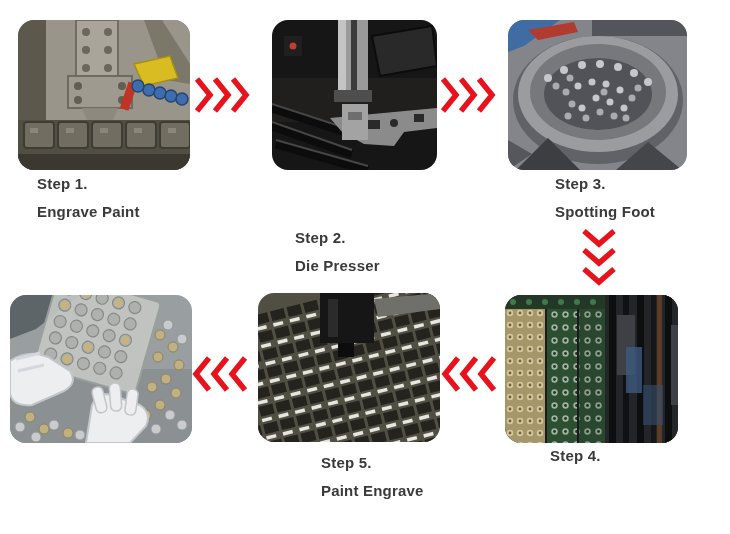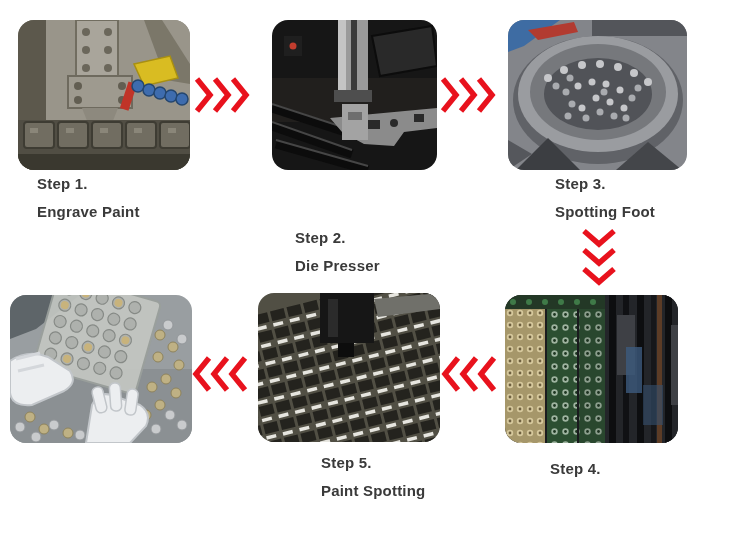--- a/index.html
+++ b/index.html
@@ -14,21 +14,21 @@
   #img1{left:18px;top:20px;width:172px;height:150px;}
   #img2{left:272px;top:20px;width:165px;height:150px;}
   #img3{left:508px;top:20px;width:179px;height:150px;}
   #img4{left:505px;top:295px;width:173px;height:148px;}
   #img5{left:258px;top:293px;width:182px;height:149px;}
   #img6{left:10px;top:295px;width:182px;height:148px;}
   
   #cap1{left:37px;top:170px;}
   #cap2{left:295px;top:178px;margin-top:46px;}
   #cap3{left:555px;top:170px;}
-  #cap4{left:550px;top:455px;}
+  #cap4{left:550px;top:442px;}
   #cap5{left:303px;top:449px;margin-left:18px;}
   #cap6{left:57px;top:449px;}
   
   #arr12{left:194px;top:76px;}
   #arr23{left:440px;top:76px;}
   #arr34{left:581px;top:228px;}
   #arr45{left:441px;top:355px;}
   #arr56{left:192px;top:355px;}
 </style>
 </head>
@@ -318,21 +318,21 @@
   </div>
   <div class="caption" id="cap3">
     <div>Step 3.</div>
     <div>Spotting Foot</div>
   </div>
   <div class="caption" id="cap4">
     <div>Step 4.</div>
   </div>
   <div class="caption" id="cap5">
     <div>Step 5.</div>
-    <div>Paint Spotting</div>
+    <div>Paint Engrave</div>
   </div>
   <div class="caption" id="cap6">
   </div>
 
   <div class="arrow" id="arr12">
     <svg width="56" height="38" viewBox="0 0 56 38">
       <g fill="none" stroke="#e8121d" stroke-width="5.5">
         <path d="M3,3 L16,19 L3,35"></path>
           <path d="M21,3 L34,19 L21,35"></path>
           <path d="M39,3 L52,19 L39,35"></path>

